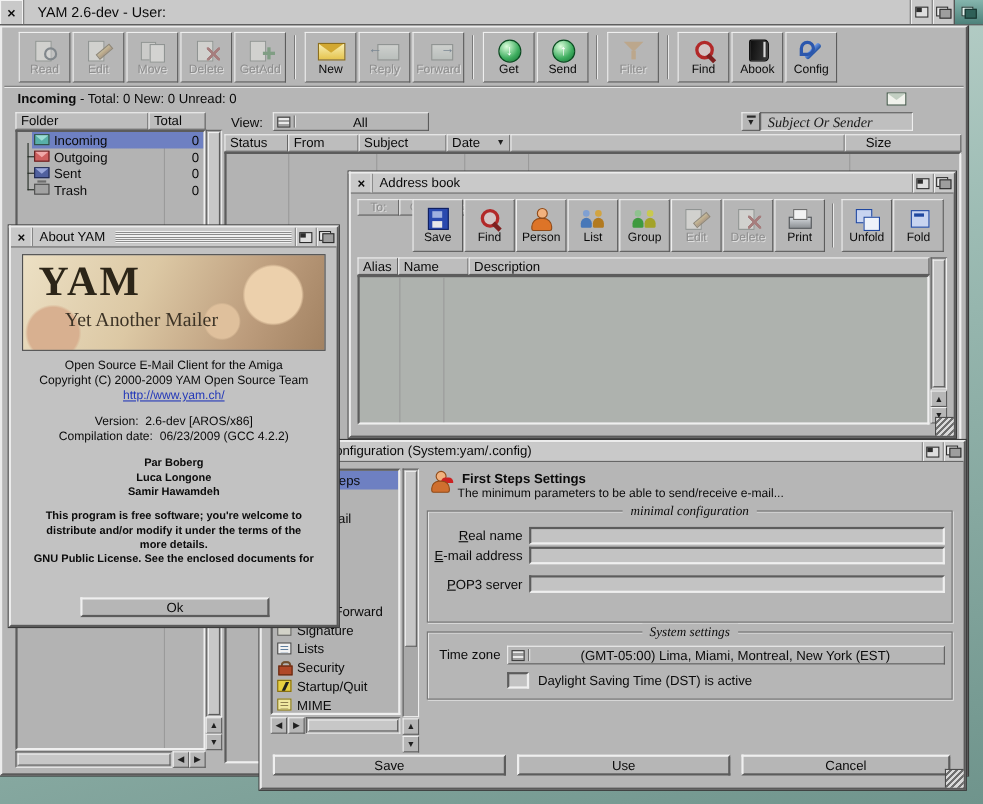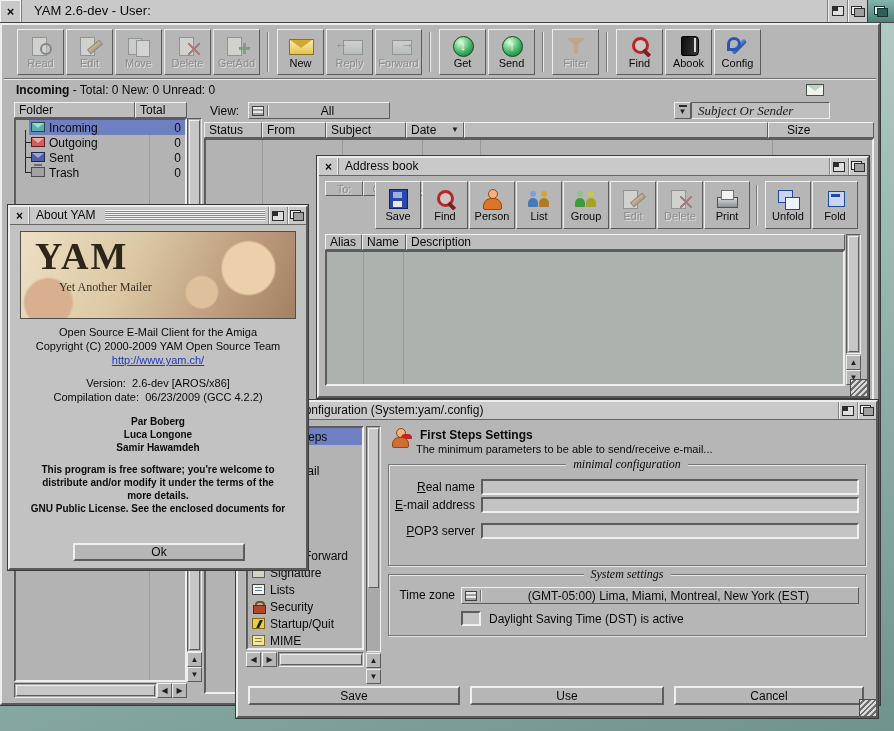--- a/index.html
+++ b/index.html
@@ -168,30 +168,30 @@
 
 
 #abook-win{left:317px;top:156px;width:552px;height:242px;z-index:2;}
 .rcol{position:absolute;left:6px;top:23px;display:flex;flex-direction:row;gap:0;}
 .rbtn{width:38px;height:15px;font-size:11px;display:flex;align-items:center;justify-content:center;background:var(--gray);}
 .rbtn.dis{color:#8d8d8d;text-shadow:1px 1px 0 #dfdfdf;}
 .abar{position:absolute;left:56px;top:21px;height:52px;display:flex;align-items:center;gap:1px;}
 .abtn{width:46px;height:48px;display:flex;flex-direction:column;align-items:center;justify-content:center;gap:2px;background:var(--gray);}
 .ab-header{position:absolute;left:6px;top:76px;right:22px;height:16px;display:flex;}
 .ab-c1{width:37px;}
-.ab-c2{width:44px;}
+.ab-c2{width:64px;}
 .ab-c3{flex:1;}
 .ab-body{position:absolute;left:6px;top:92px;right:22px;bottom:10px;background:#aeb2ae;overflow:hidden;}
 .ab-vscroll{position:absolute;right:6px;top:76px;width:15px;bottom:10px;}
 
 
 #about-win{left:8px;top:205px;width:300px;height:365px;z-index:4;background:#c2c2c2;}
 .logo{position:absolute;left:10px;top:24px;width:276px;height:88px;border:1px solid #4f4f4f;overflow:hidden;background:radial-gradient(circle at 83% 42%,#ecd0ac 0 11%,rgba(0,0,0,0) 12%),radial-gradient(circle at 66% 70%,#dfc09c 0 8%,rgba(0,0,0,0) 9%),radial-gradient(circle at 10% 82%,#d8b090 0 9%,rgba(0,0,0,0) 10%),linear-gradient(115deg,#ece0c4 0%,#dcc8a4 40%,#bc9c7c 75%,#a28262 100%);}
 .logo-yam{position:absolute;left:14px;top:2px;font-family:"Liberation Serif",serif;font-weight:bold;font-size:38px;letter-spacing:2px;color:#2c2518;}
-.logo-sub{position:absolute;left:38px;top:48px;font-family:"Liberation Serif",serif;font-size:12px;color:#3c3326;}
+.logo-sub{position:absolute;left:38px;top:48px;font-family:"Liberation Serif",serif;font-size:18px;color:#3c3326;}
 .abouttext{position:absolute;left:0;right:0;top:118px;text-align:center;}
 .al{font-size:11px;height:14px;line-height:14px;}
 .pre{white-space:pre;}
 .alink{color:#2338b8;text-decoration:underline;}
 .sp8{height:9px;}
 .sp10{height:11px;}
 .ac{font-size:10px;font-weight:bold;height:13px;line-height:13px;}
 .okbtn{position:absolute;left:63px;top:336px;width:172px;height:18px;background:var(--gray);display:flex;align-items:center;justify-content:center;}
 
 

